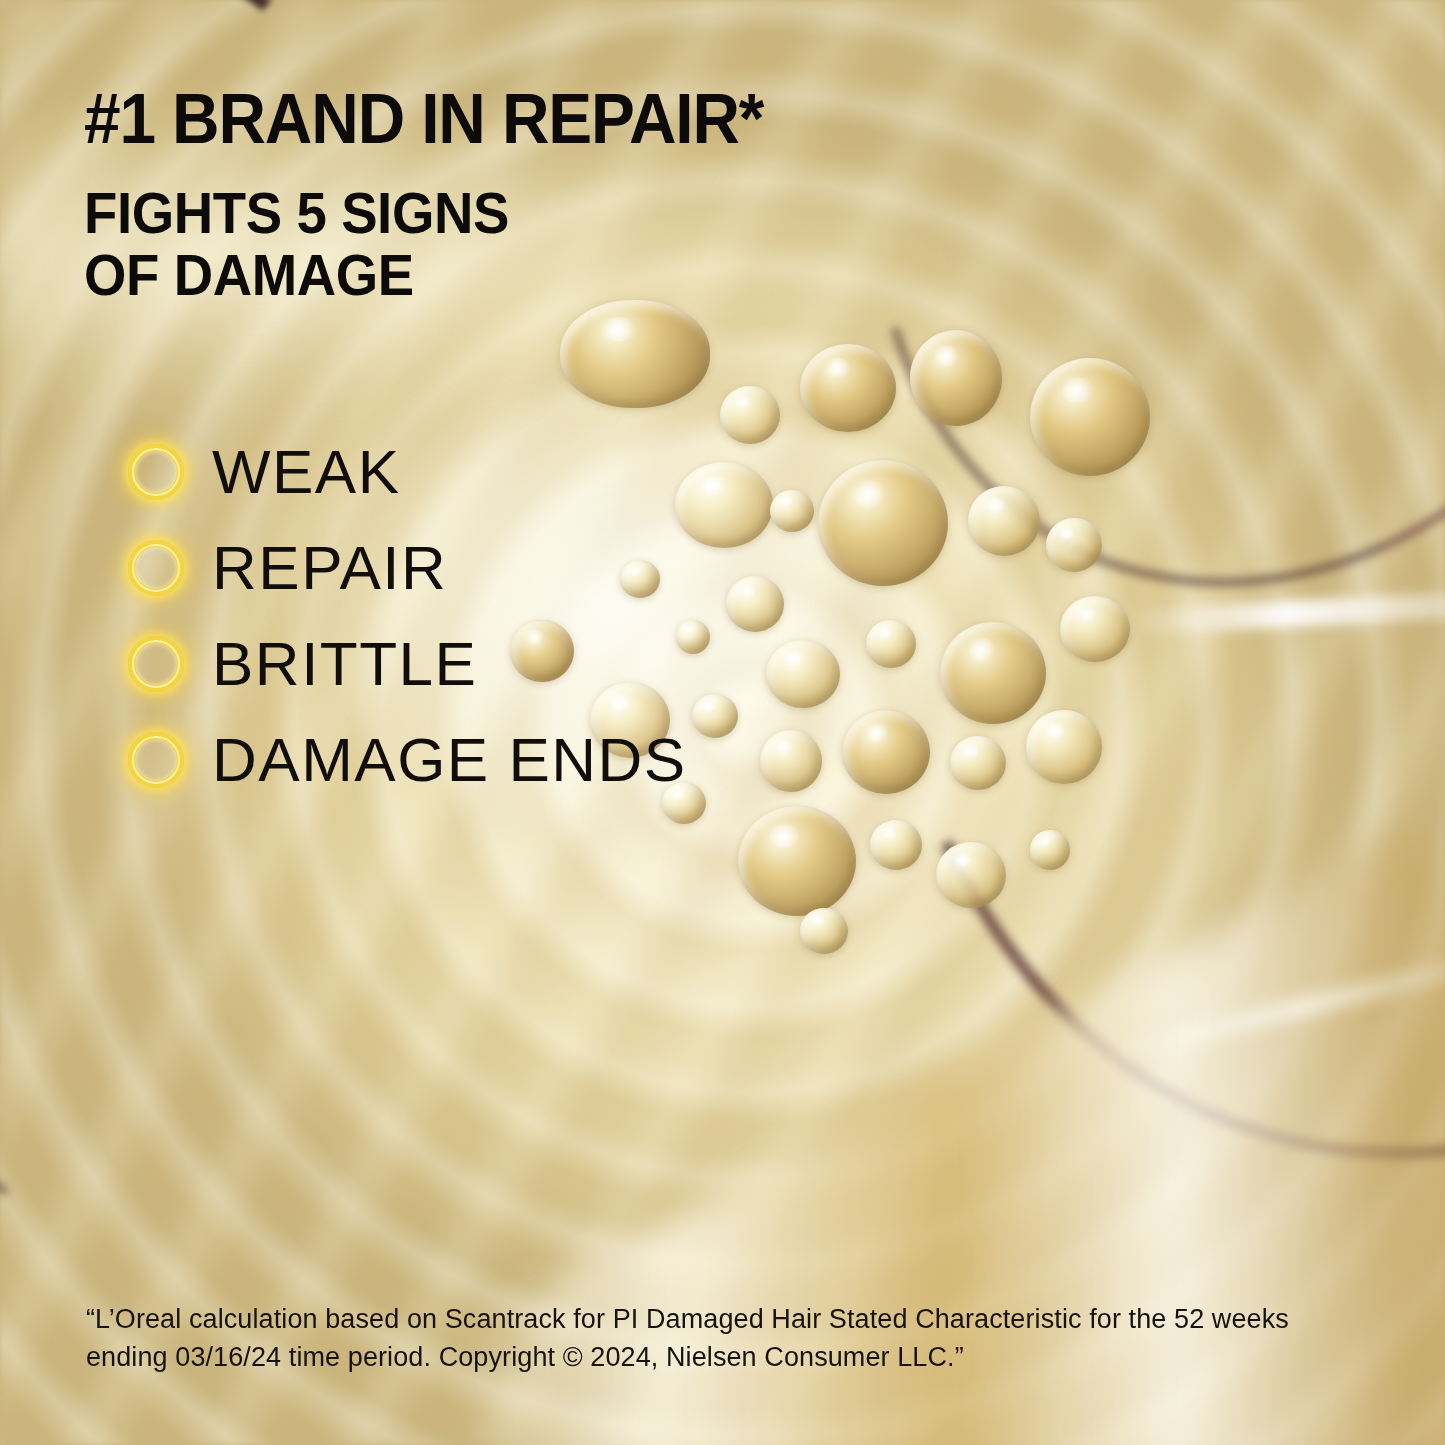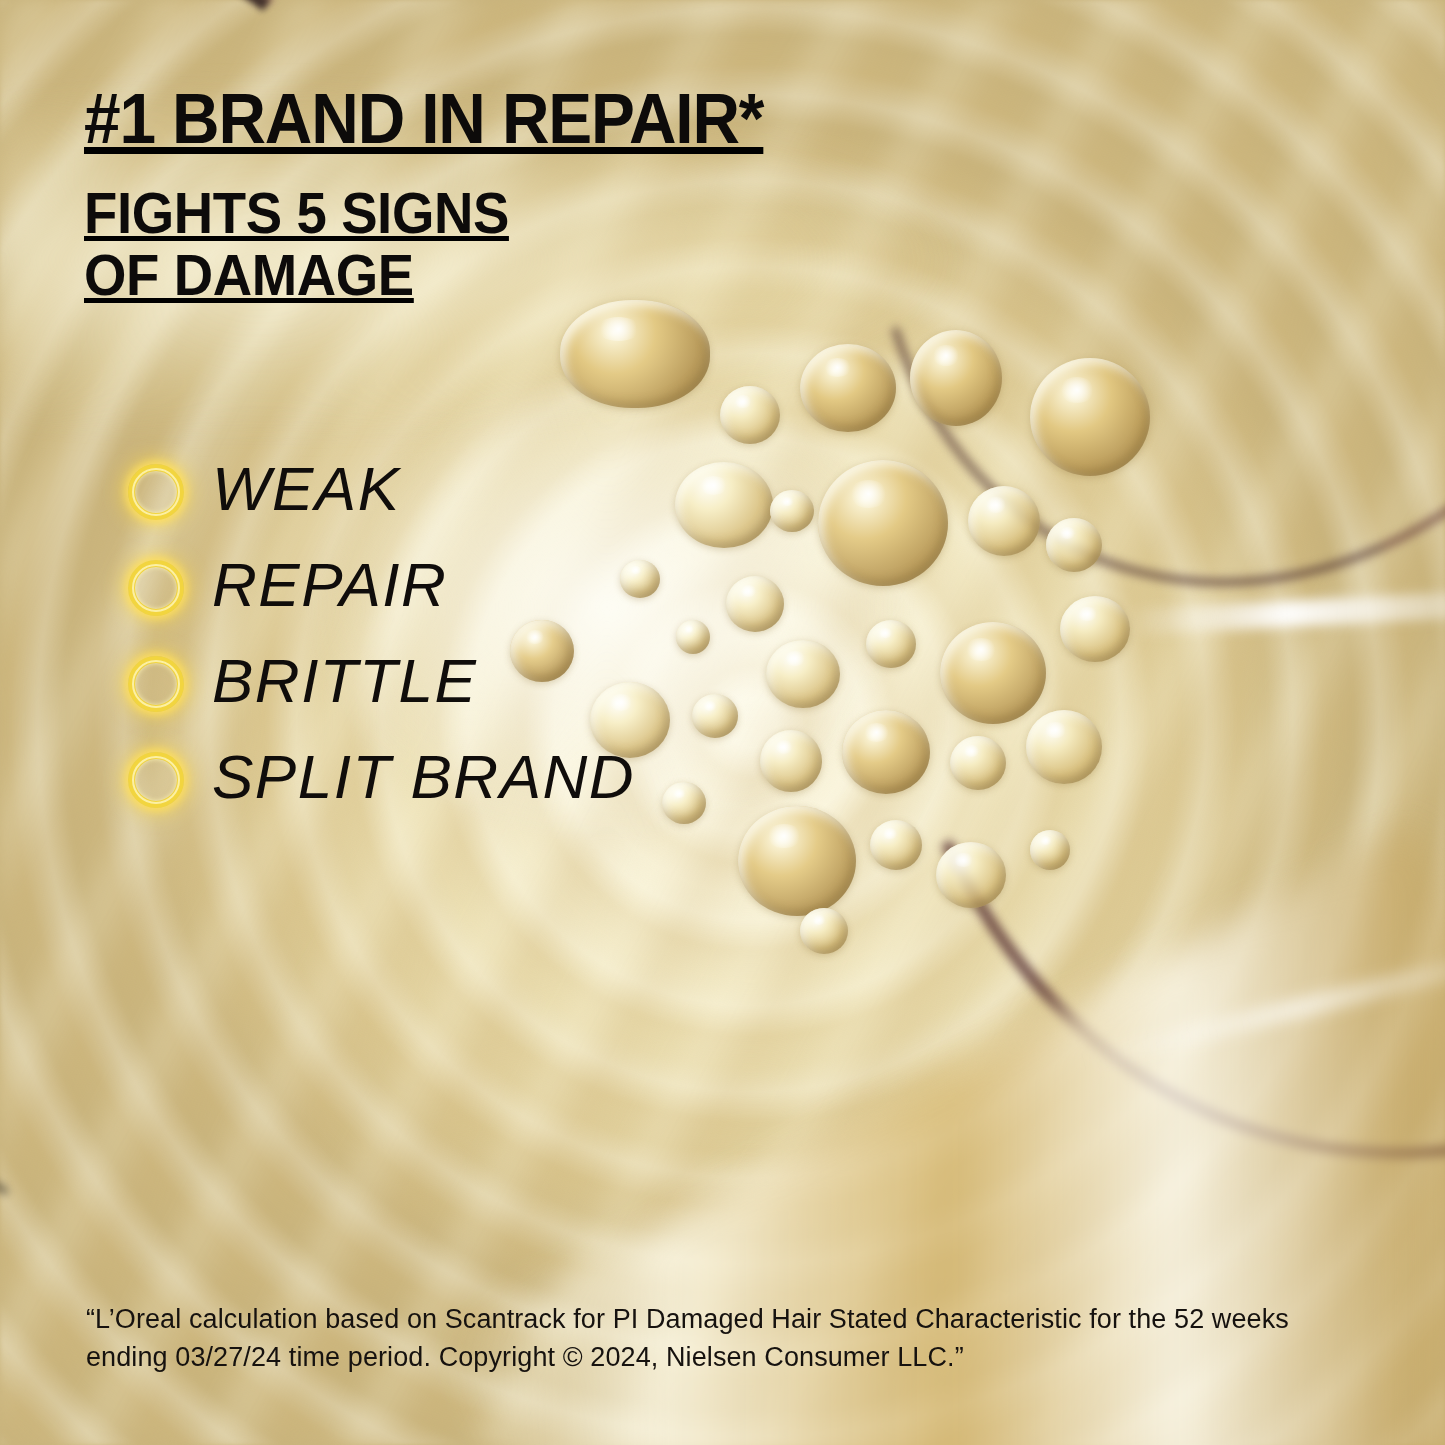--- a/index.html
+++ b/index.html
@@ -159,21 +159,21 @@
   .bub.dark {
     background:
       radial-gradient(circle at 36% 30%,
         rgba(255,252,230,0.92) 0%,
         rgba(226,199,127,0.88) 34%,
         rgba(176,143,76,0.86) 72%,
         rgba(134,106,54,0.80) 100%);
   }
 
   
-  .headline-block { position:absolute; left:84px; top:82px;text-decoration:underline; }
+  .headline-block { position:absolute; left:84px; top:82px; }
 
   .headline {
     font-family:"Liberation Sans", sans-serif;
     font-weight:700;
     font-size:70px;
     line-height:74px;
     letter-spacing:-1.2px;
     color:#0d0b0a;
     white-space:nowrap;
     transform:scaleX(.94);
@@ -190,23 +190,22 @@
     color:#0d0b0a;
     transform:scaleX(.94);
     transform-origin:left center;
   }
   .subhead span { display:block; }
 
   
   .damage-list { position:absolute; left:128px; top:424px; }
 
   .damage-row {
-    display:flex; align-items:flex-end;
+    display:flex; align-items:center;
     height:96px;
-    font-style:italic;
   }
 
   .ring {
     position:relative;
     width:56px; height:56px;
     flex:0 0 56px;
     border-radius:50%;
     border:7px solid #f2d53f;
     box-shadow:
       0 0 9px 3px rgba(255,224,92,0.92),
@@ -324,20 +323,20 @@
     </div>
 
     <div class="damage-row">
       <span class="ring"></span>
       <span class="damage-label">BRITTLE</span>
     </div>
 
 
     <div class="damage-row">
       <span class="ring"></span>
-      <span class="damage-label">SPLIT BRAND</span>
+      <span class="damage-label">DAMAGE ENDS</span>
     </div>
 
   </div>
 
-  <div class="footnote">“L’Oreal calculation based on Scantrack for PI Damaged Hair Stated Characteristic for the 52 weeks ending 03/27/24 time period. Copyright © 2024, Nielsen Consumer LLC.”</div>
+  <div class="footnote">“L’Oreal calculation based on Scantrack for PI Damaged Hair Stated Characteristic for the 52 weeks ending 03/16/24 time period. Copyright © 2024, Nielsen Consumer LLC.”</div>
 
 </div>
 
 </body></html>

